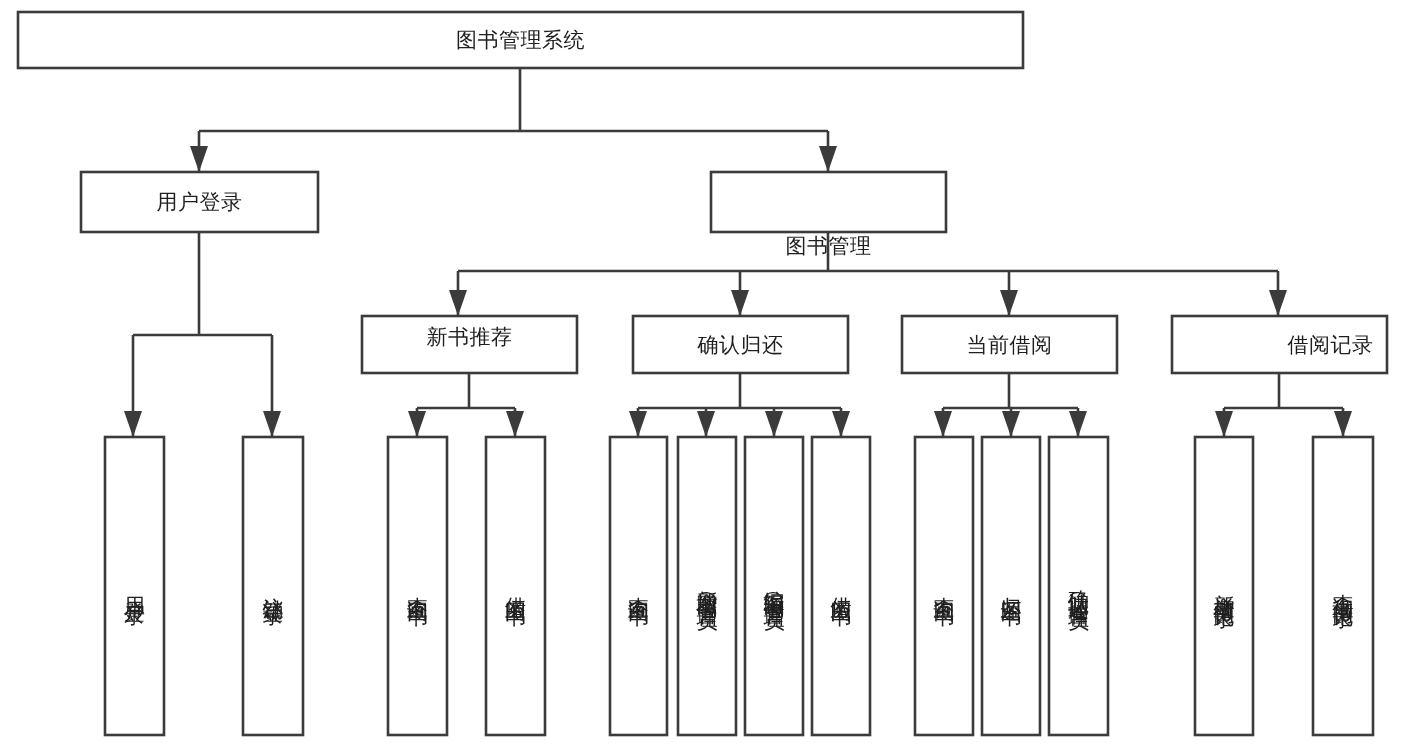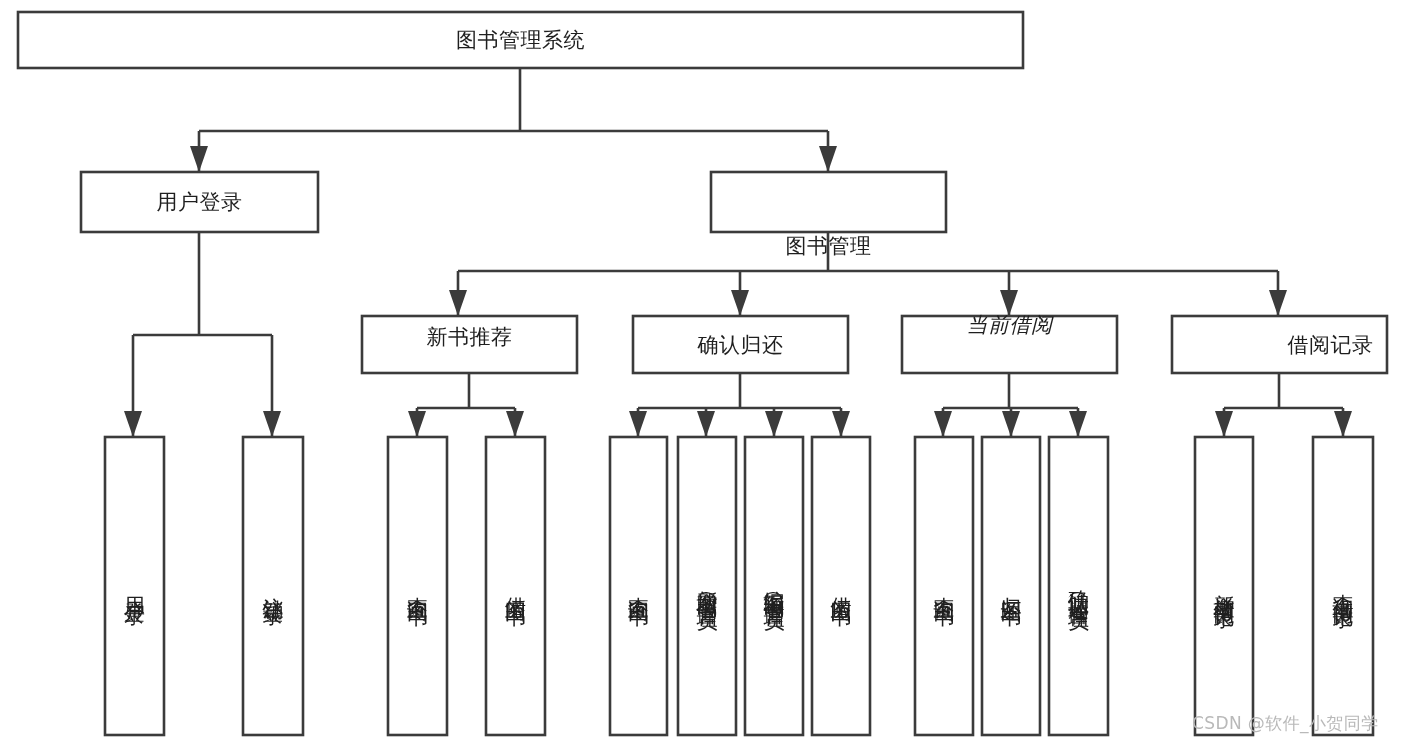--- a/index.html
+++ b/index.html
@@ -158,31 +158,30 @@
         <rect x="1313" y="437" width="60" height="298" class="node-box"></rect>
       </g>
   </svg>
 
   <div id="label-layer">
       <div class="node-label-h" style="left: 18px; top: 12px; width: 1005px; height: 56px;">图书管理系统</div>
       <div class="node-label-h" style="left: 81px; top: 172px; width: 237px; height: 60px;">用户登录</div>
       <div class="node-label-h" style="left: 711px; top: 172px; width: 235px; height: 60px; margin-top: 44px;">图书管理</div>
       <div class="node-label-h" style="left: 362px; top: 316px; width: 215px; height: 41px;">新书推荐</div>
       <div class="node-label-h" style="left: 633px; top: 316px; width: 215px; height: 57px;">确认归还</div>
-      <div class="node-label-h" style="left: 902px; top: 296px; width: 215px; height: 57px; font-style: italic;">当前借阅</div>
+      <div class="node-label-h" style="left: 902px; top: 316px; width: 215px; height: 57px;">当前借阅</div>
       <div class="node-label-h" style="left: 1241px; top: 316px; width: 179px; height: 57px;">借阅记录</div>
       <div class="node-label-v" style="left: 105px; top: 437px; width: 59px; height: 298px;">用户登录</div>
       <div class="node-label-v" style="left: 243px; top: 437px; width: 60px; height: 298px;">注销登录</div>
       <div class="node-label-v" style="left: 388px; top: 437px; width: 59px; height: 298px;">查询图书</div>
       <div class="node-label-v" style="left: 486px; top: 437px; width: 59px; height: 298px;">借阅图书</div>
       <div class="node-label-v" style="left: 610px; top: 437px; width: 57px; height: 298px;">查询图书</div>
       <div class="node-label-v" style="left: 678px; top: 437px; width: 58px; height: 298px;">新增图书（管理员）</div>
       <div class="node-label-v" style="left: 745px; top: 437px; width: 58px; height: 298px;">编辑图书（管理员）</div>
       <div class="node-label-v" style="left: 812px; top: 437px; width: 58px; height: 298px;">借阅图书</div>
       <div class="node-label-v" style="left: 915px; top: 437px; width: 58px; height: 298px;">查询图书</div>
       <div class="node-label-v" style="left: 982px; top: 437px; width: 58px; height: 298px;">归还图书</div>
       <div class="node-label-v" style="left: 1049px; top: 437px; width: 59px; height: 298px;">确认归还（管理员）</div>
       <div class="node-label-v" style="left: 1195px; top: 437px; width: 58px; height: 298px;">新增借阅记录</div>
       <div class="node-label-v" style="left: 1313px; top: 437px; width: 60px; height: 298px;">查询借阅记录</div>
     </div>
 
-  <div class="watermark">CSDN @软件_小贺同学</div>
 </div>
 
 </body></html>

